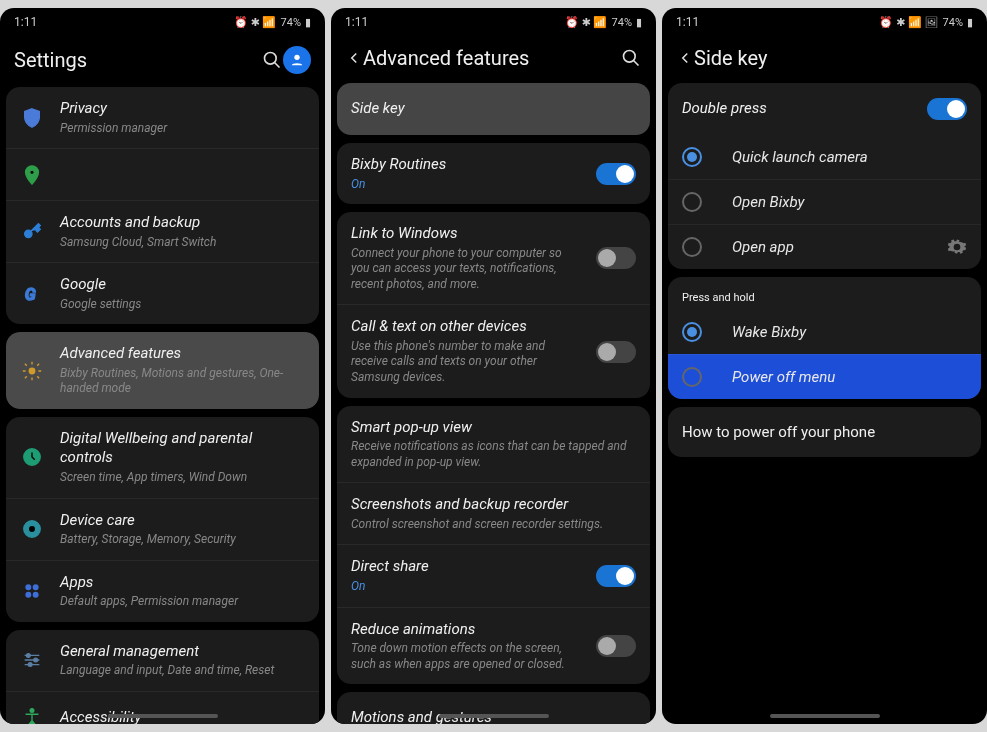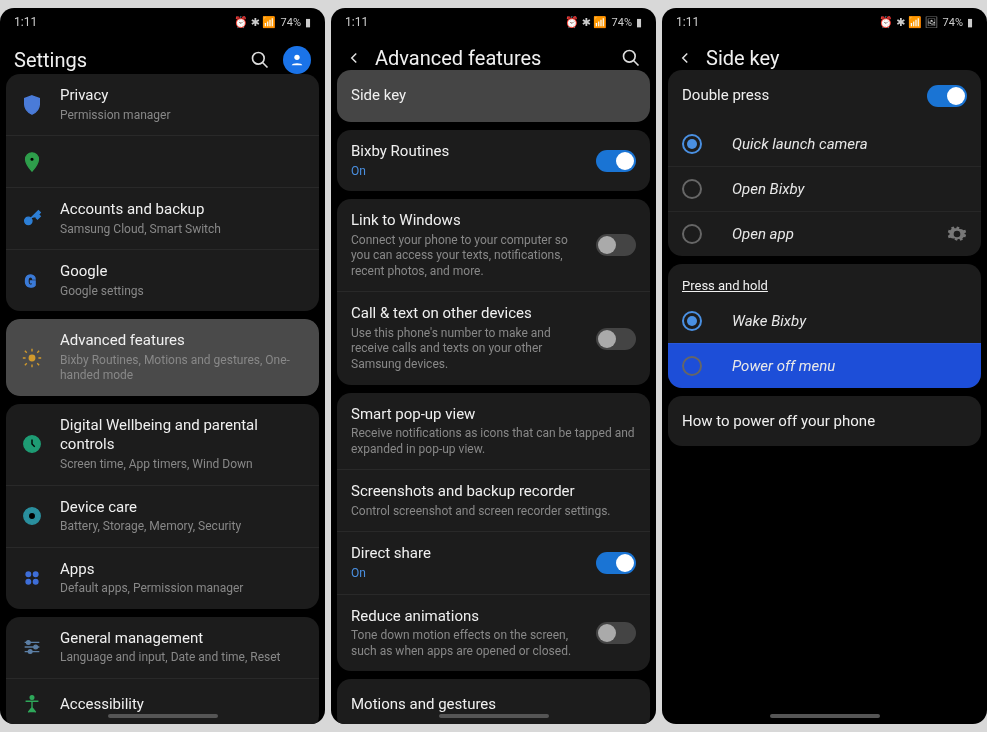--- a/index.html
+++ b/index.html
@@ -30,22 +30,21 @@
   justify-content: space-between;
   align-items: center;
   padding: 0 14px;
   font-size: 12px;
   color: #ccc;
 }
 .status-icons { display: flex; gap: 4px; font-size: 11px; }
 .header {
   display: flex;
   align-items: center;
-  padding: 10px 14px 0 14px;
-  gap: 12px;
+  padding: 10px 14px 13px 14px;
 }
 .header .title {
   font-size: 20px;
   font-weight: 400;
   flex: 1;
   color: #f0f0f0;
 }
 .header .back {
   width: 18px; height: 18px;
   display: flex; align-items: center; justify-content: center;
@@ -67,20 +66,21 @@
   border-radius: 14px;
   margin-bottom: 8px;
   overflow: hidden;
 }
 .item {
   display: flex;
   align-items: center;
   padding: 12px 14px;
   gap: 16px;
   min-height: 52px;
+  font-style: italic;
 }
 .item + .item { border-top: 1px solid rgba(255,255,255,0.06); }
 .item.highlight { background: #4a4a4a; border-radius: 14px; }
 .icon-slot {
   width: 24px; height: 24px;
   display: flex; align-items: center; justify-content: center;
   flex-shrink: 0;
 }
 .text-slot { flex: 1; min-width: 0; }
 .item-title { font-size: 15px; color: #f0f0f0; line-height: 1.3; }
@@ -101,23 +101,22 @@
   width: 20px; height: 20px; border-radius: 50%;
   border: 2px solid #666; position: relative; flex-shrink: 0;
 }
 .radio.on { border-color: #4a90e2; }
 .radio.on::after {
   content: ""; position: absolute; width: 10px; height: 10px;
   border-radius: 50%; background: #4a90e2; top: 3px; left: 3px;
 }
 .section-header {
   padding: 14px 14px 6px 14px;
-  font-size: 13px;
+  font-size: 11px;
   color: #f0f0f0;
-  text-decoration: underline;
 }
 .group-item {
   display: flex; align-items: center;
   padding: 12px 14px; gap: 30px; font-style: italic;
 }
 .group-item + .group-item { border-top: 1px solid rgba(255,255,255,0.05); }
 .group-item .label { flex: 1; font-size: 15px; color: #e8e8e8; }
 .gear { color: #777; width: 20px; height: 20px; }
 .nav-indicator {
   position: absolute; bottom: 6px; left: 50%;

